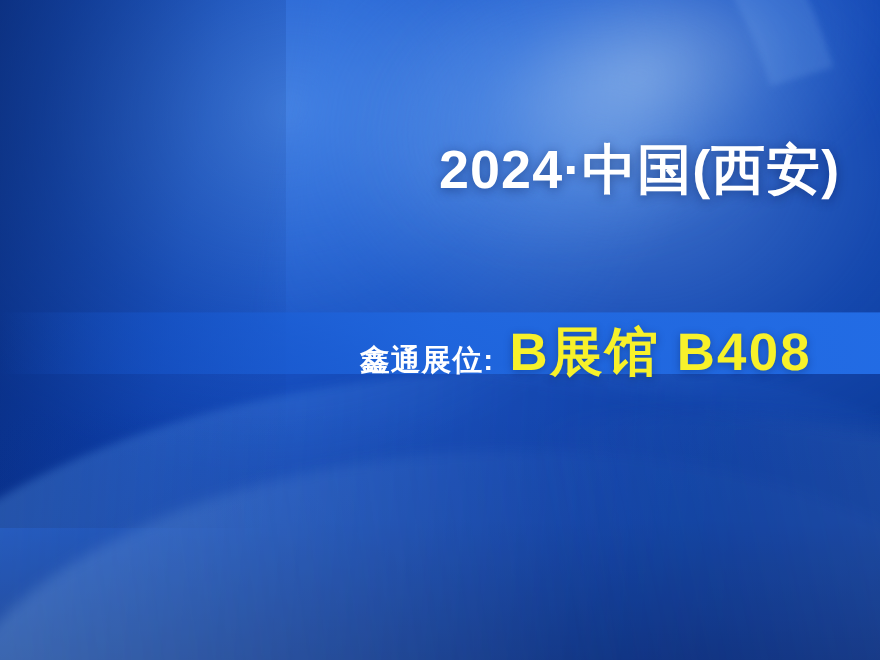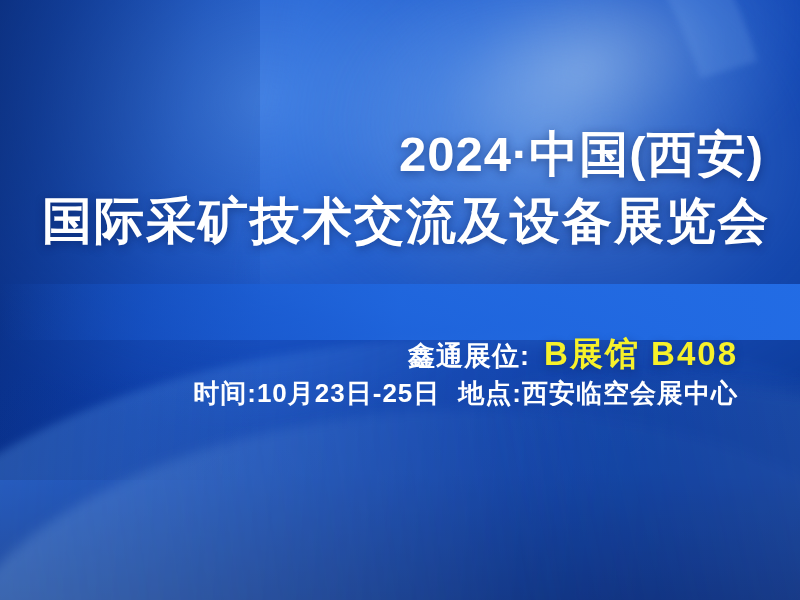--- a/index.html
+++ b/index.html
@@ -145,25 +145,24 @@
     white-space: nowrap;
   }
   .booth-label {
     color: #ffffff;
     font-size: 27px;
     font-weight: bold;
     letter-spacing: 1px;
   }
   .booth-value {
     color: #f7f12a;
-    font-size: 33px;
+    font-size: 48px;
     font-weight: bold;
     letter-spacing: 2px;
     text-shadow: 0 2px 8px rgba(0,20,70,0.35);
-    margin-top: 44px;
   }
   .info-row {
     position: absolute;
     right: 62px;
     top: 376px;
     color: #ffffff;
     font-size: 26px;
     font-weight: bold;
     letter-spacing: 1px;
     white-space: nowrap;
@@ -186,27 +185,23 @@
   <div class="dark-left"></div>
   <div class="dark-bottom"></div>
   <div class="ribbon1"></div>
   <div class="ribbon2"></div>
   <div class="ribbon3"></div>
 
   <div class="content">
 
     <div class="line-title1">2024·中国(西安)</div>
 
-    <div class="line-title2">国际采矿技术交流及设备展览会</div>
 
     <div class="booth-band"></div>
 
     <div class="booth-row">
       <span class="booth-label">鑫通展位:</span>
       <span class="booth-value">B展馆 B408</span>
     </div>
 
-    <div class="info-row">
-      <span>时间:</span><span>10月23日-25日</span><span class="gap"></span><span>地点:</span><span>西安临空会展中心</span>
-    </div>
 
   </div>
 </div>
 
 </body></html>

